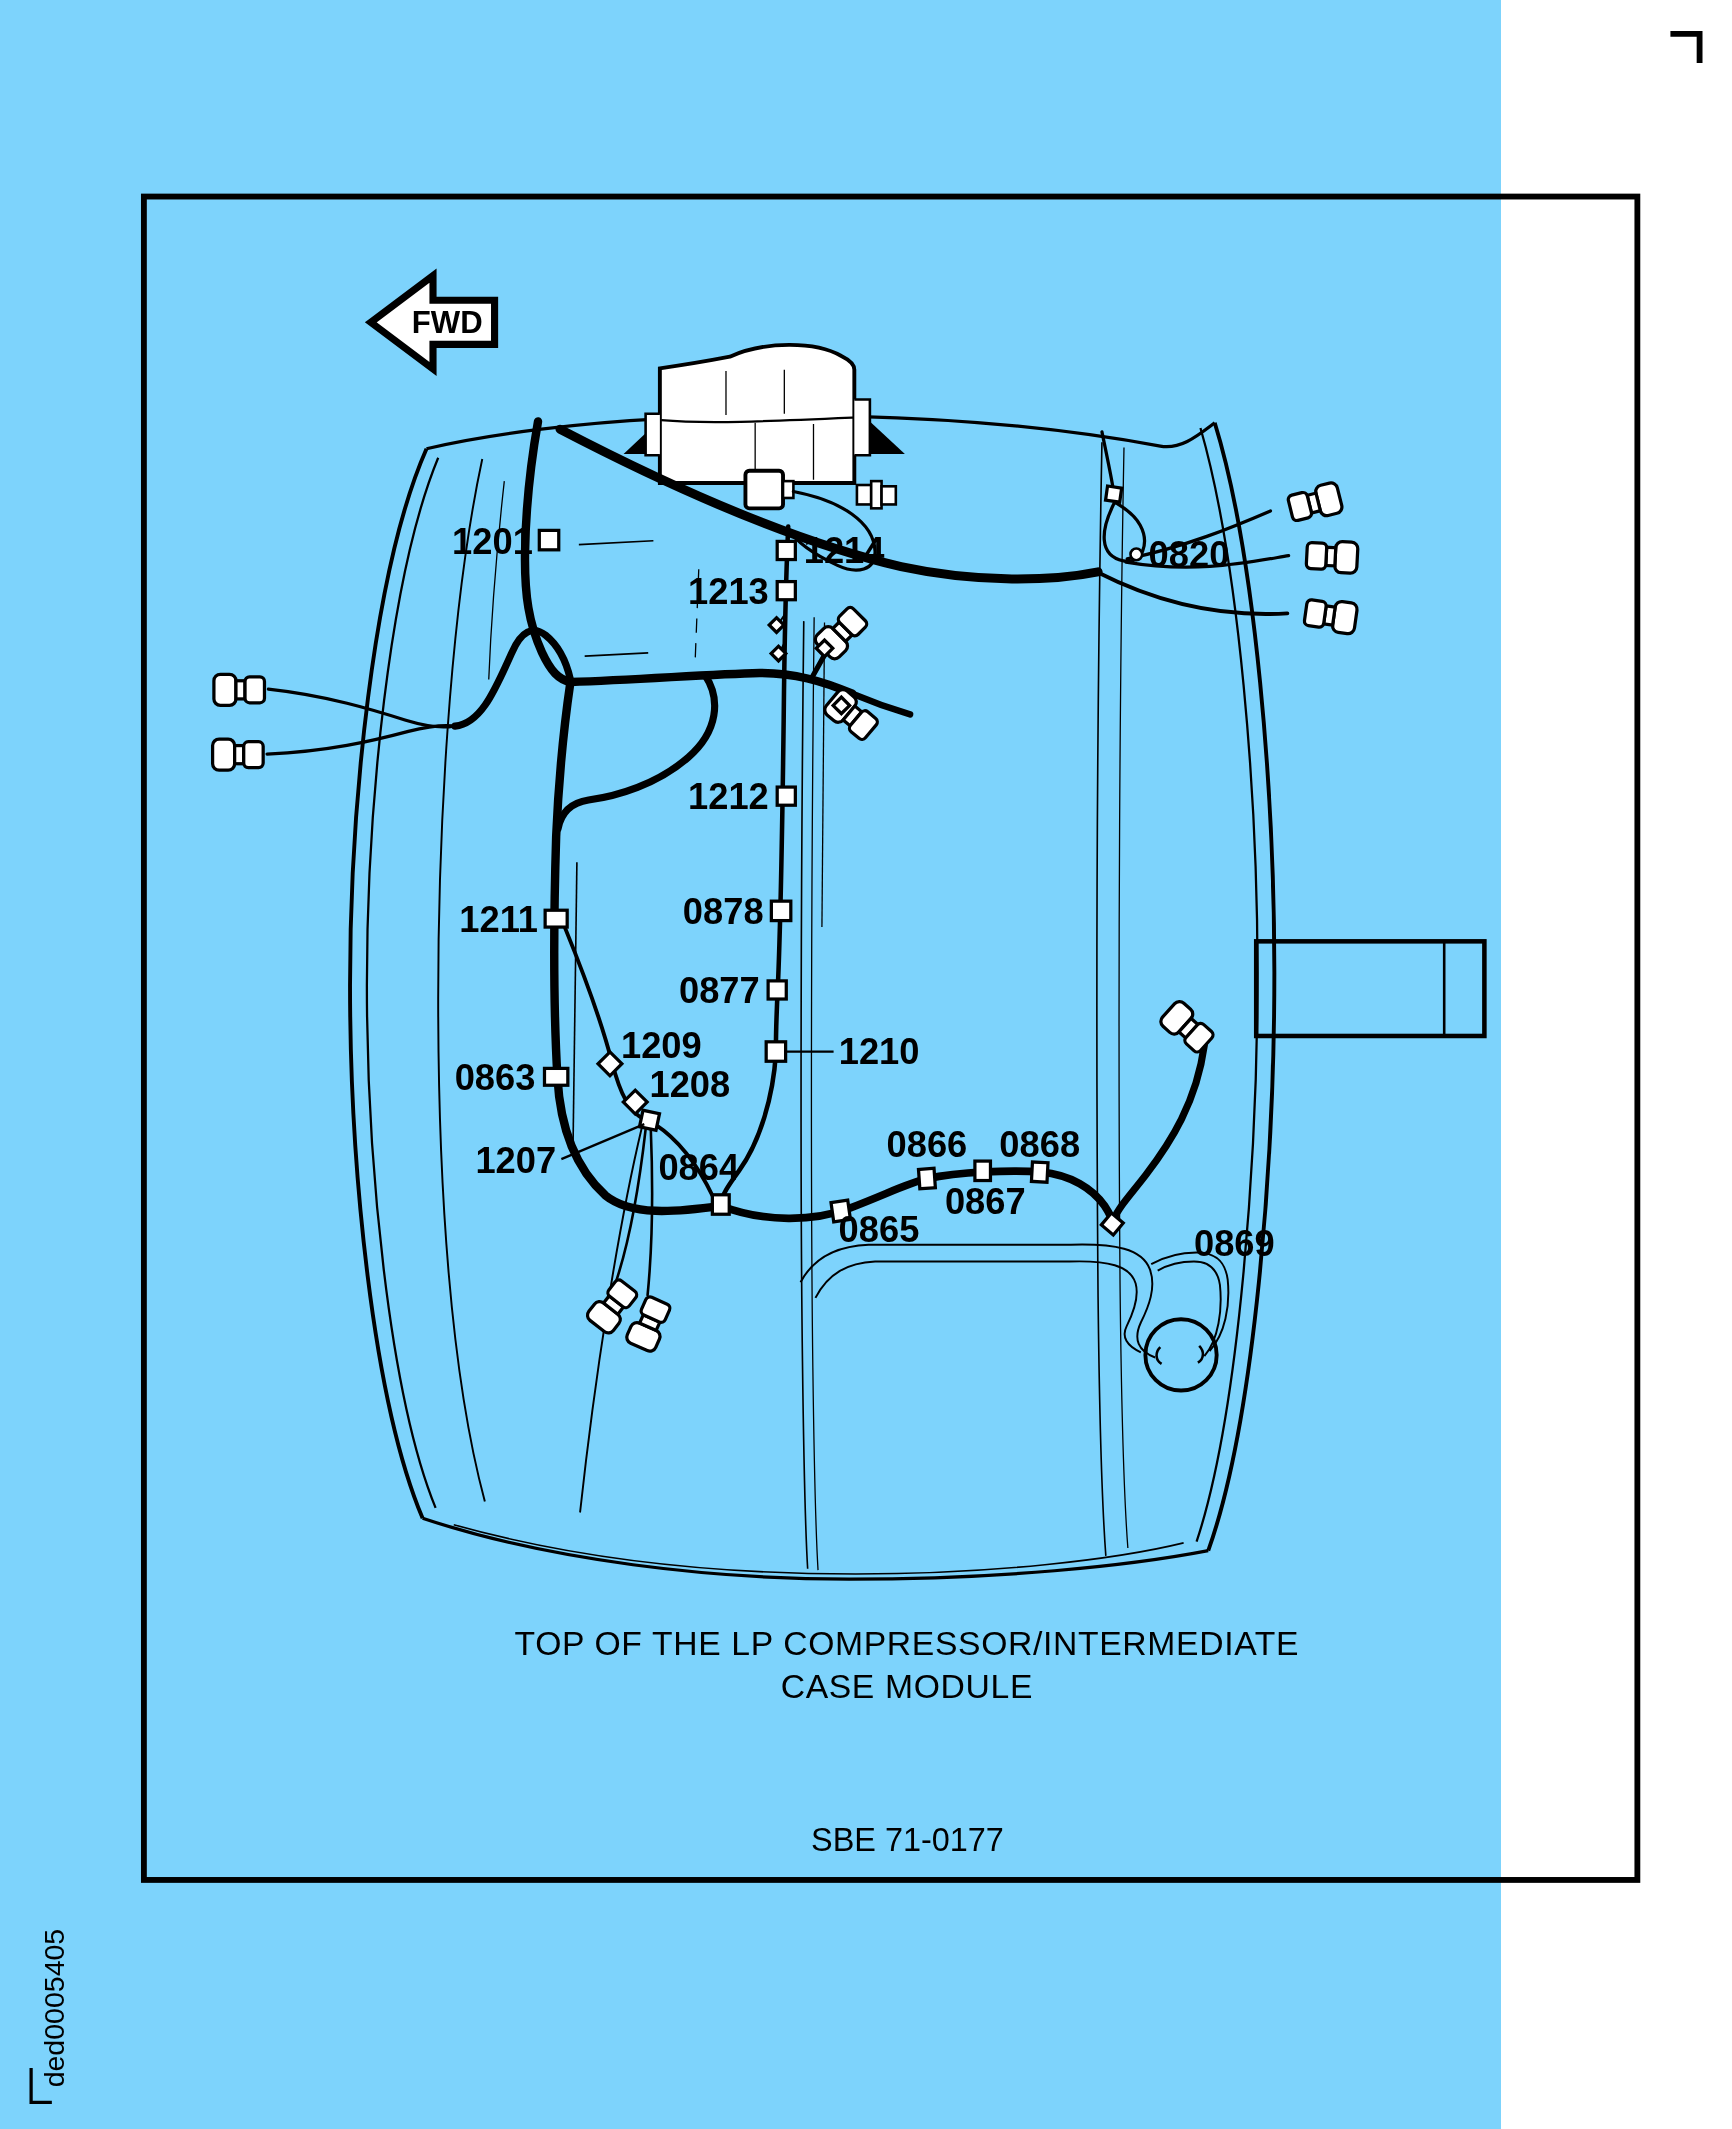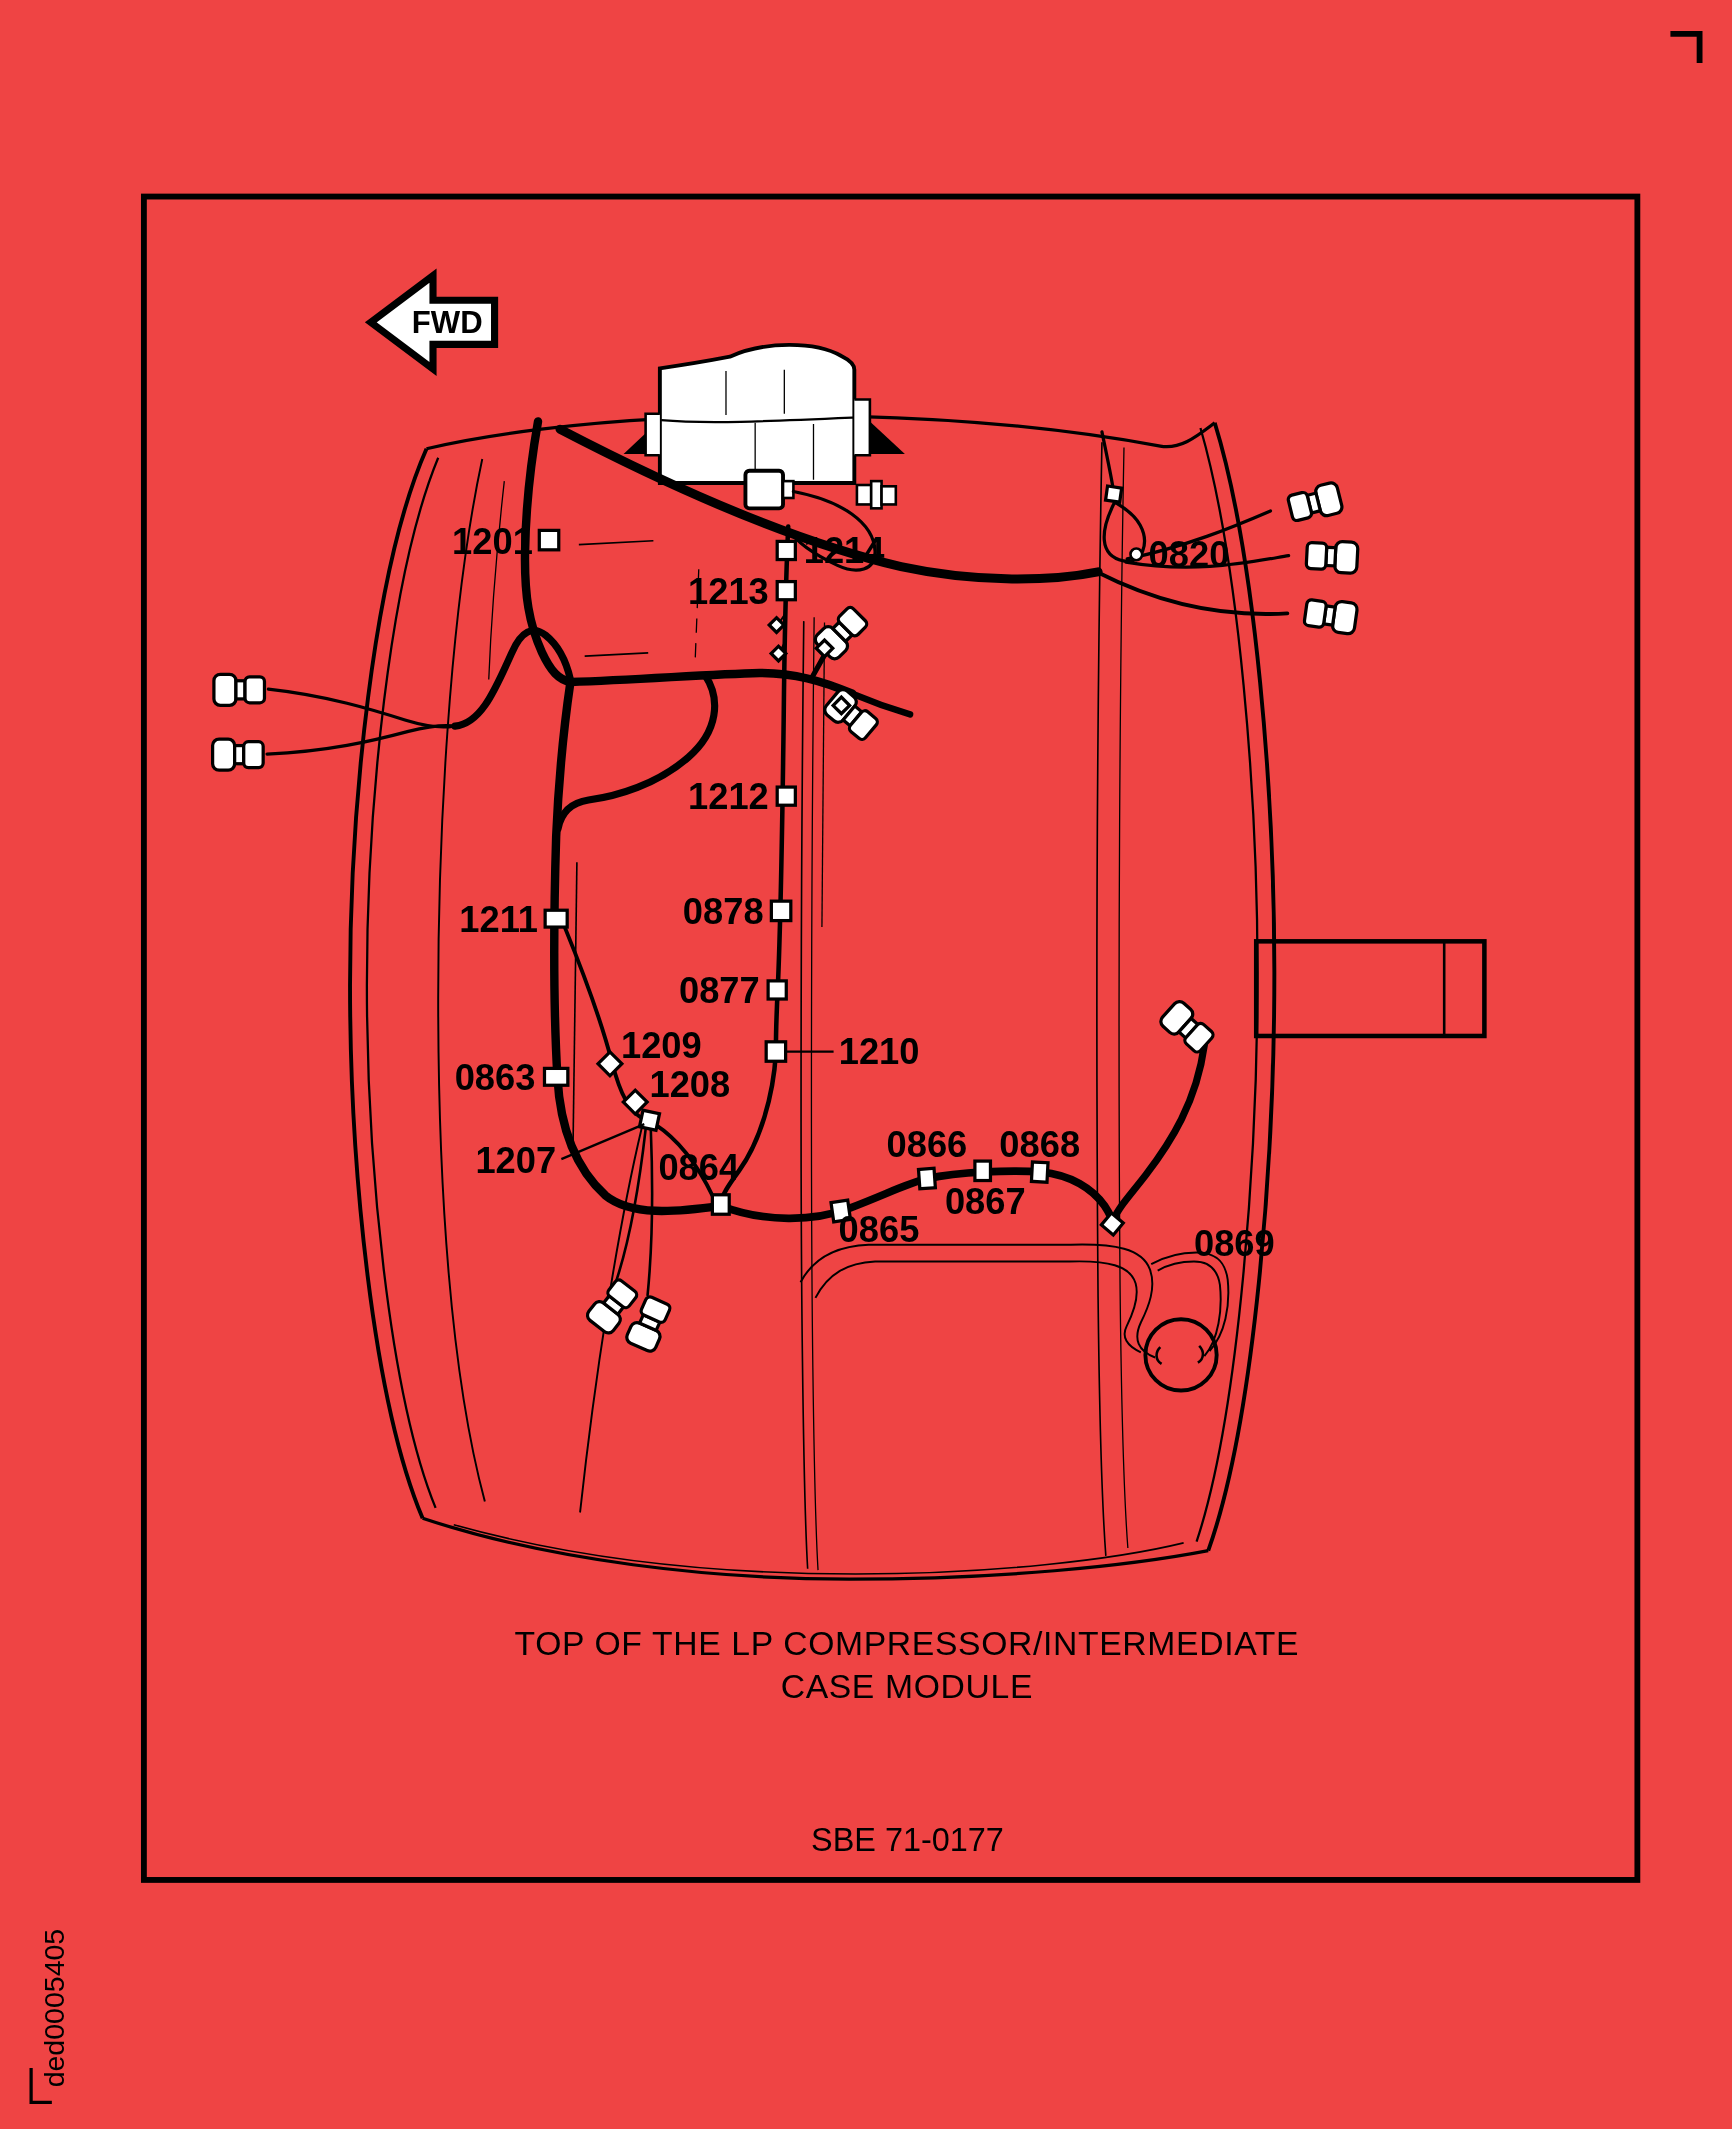--- a/index.html
+++ b/index.html
@@ -1,16 +1,16 @@
 <!DOCTYPE html>
 <html style="font-size:10.4px"><head>
 <meta charset="utf-8">
 <style>
   html,body{margin:0;padding:0;background:#ffffff;}
-  .page{width:1732px;height:2129px;position:relative;background:#ef4444;}
+  .page{width:1501px;height:2129px;position:relative;background:#7dd3fc;}
   svg{display:block;}
   text{font-family:"Liberation Sans", sans-serif;fill:#000;}
   .callout{font-size:56px;font-weight:bold;}
   .caption{font-size:52px;font-weight:normal;letter-spacing:1px;}
   .refnum{font-size:50px;font-weight:normal;}
   .sidecode{font-size:44px;font-weight:normal;}
   .fwd{font-size:48px;font-weight:bold;}
   .ink{stroke:#000;fill:none;}
   .white-fill{fill:#fff;stroke:#000;}
   .thick{stroke:#000;fill:none;stroke-linecap:round;stroke-linejoin:round;}

